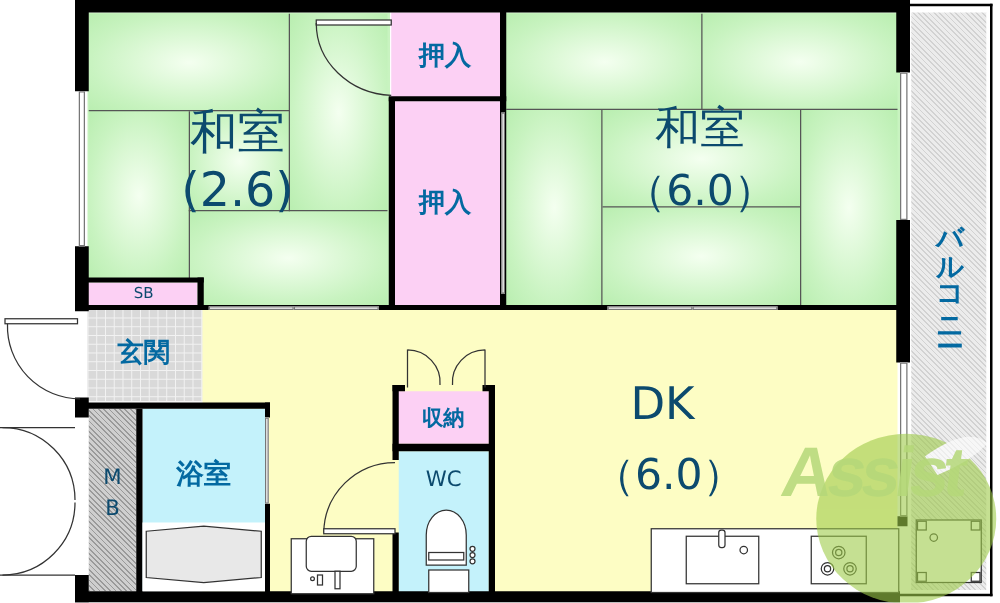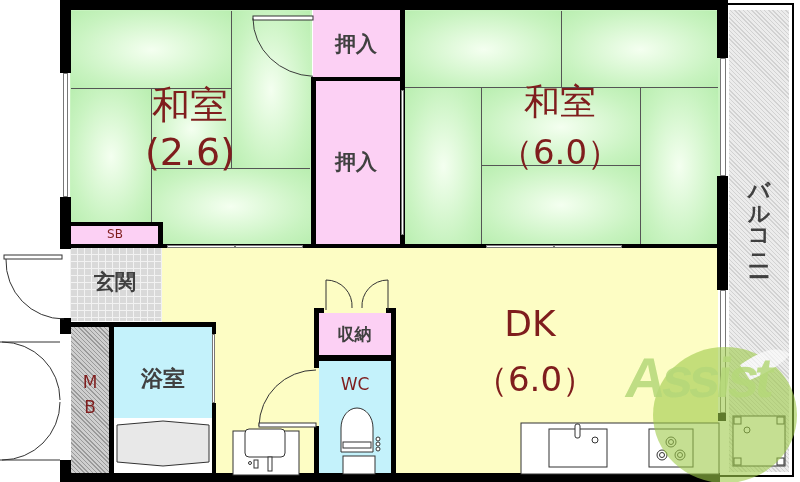--- a/index.html
+++ b/index.html
@@ -6,22 +6,22 @@
   body { width: 800px; height: 482px; position: relative; overflow: hidden; font-family: "DejaVu Sans", "Liberation Sans", sans-serif; }
   .abs { position: absolute; box-sizing: border-box; }
   .wall { position: absolute; background: #000; }
   .tatami { position: absolute; background: radial-gradient(ellipse at center, #f4fff0 0%, #c8f3c0 70%, #b9eeb0 100%); box-sizing: border-box; }
   .pink { background: #fcd0f4; }
   .blue { background: #c4f2fb; }
   .yellow { background: #fdfdc4; }
   .grey-hatch { background: repeating-linear-gradient(45deg, #9a9a9a 0 1px, #cfcfcf 1px 3px); }
   .light-hatch { background: repeating-linear-gradient(45deg, #d2d2d2 0 1px, #ececec 1px 3px); }
   .tile { background-color: #d9d9d9; background-image: linear-gradient(#f2f2f2 1px, transparent 1px), linear-gradient(90deg, #f2f2f2 1px, transparent 1px); background-size: 7px 7px; }
-  .label { position: absolute; color: #404040; text-align: center; white-space: nowrap; font-weight: bold; }
-  .room-label { position: absolute; color: #7f1d1d; text-align: center; white-space: nowrap; font-weight: normal; }
+  .label { position: absolute; color: #0369a1; text-align: center; white-space: nowrap; font-weight: bold; }
+  .room-label { position: absolute; color: #0c4a6e; text-align: center; white-space: nowrap; font-weight: normal; }
   .tline { position: absolute; background: #555; }
   .window { position: absolute; background: #fff; border: 1px solid #777; box-sizing: border-box; }
   svg { position: absolute; overflow: visible; }
 </style>
 </head>
 <body>
 
 <div class="abs" style="left:70px;top:10px;width:242px;height:235px;background:#c8f3c0;"></div>
 <div class="tatami" style="left:71px;top:11px;width:161px;height:78px;"></div>
 <div class="tatami" style="left:232px;top:11px;width:78px;height:158px;"></div>

